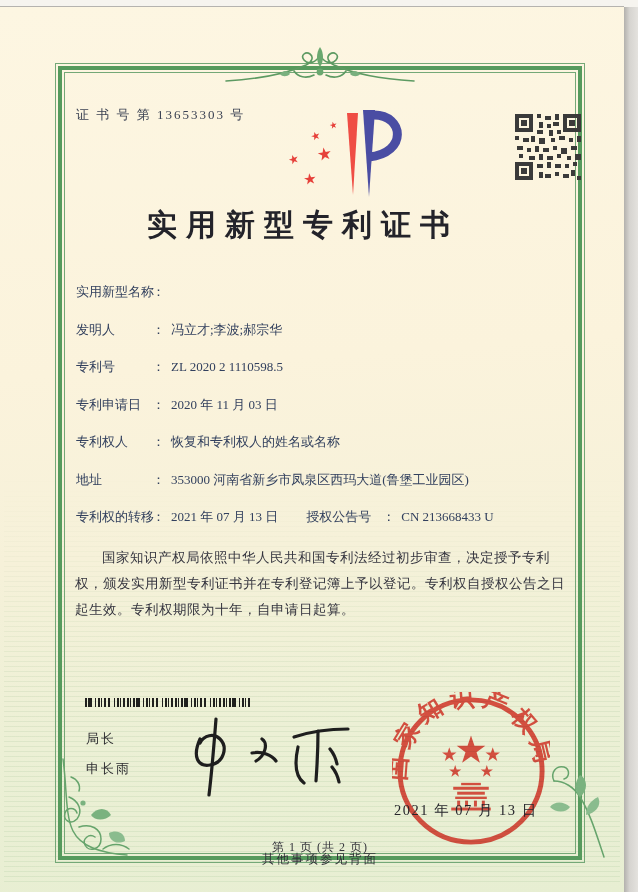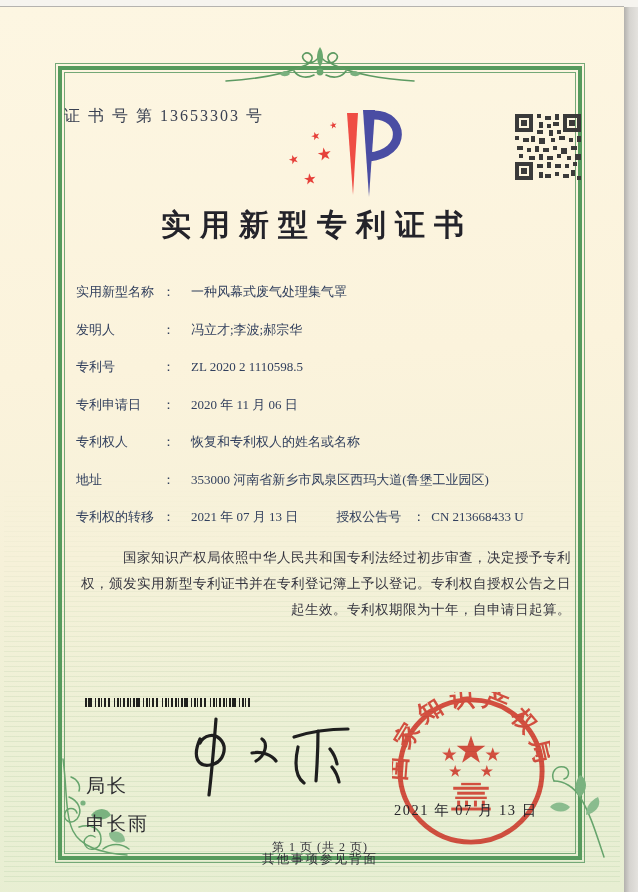--- a/index.html
+++ b/index.html
@@ -22,44 +22,44 @@
     background:repeating-linear-gradient(0deg, rgba(110,165,105,0.12) 0 1px, rgba(0,0,0,0) 1px 5px);
     -webkit-mask-image:linear-gradient(to bottom,transparent,#000 55%);
     mask-image:linear-gradient(to bottom,transparent,#000 55%);
     pointer-events:none;
   }
   
   .frame{position:absolute;left:55px;top:56px;width:528px;height:798px;border:1px solid #74a877;}
   .frame-band{position:absolute;inset:2px;border:4px solid #569a5d;}
   .frame-inner{position:absolute;inset:2px;border:1px solid #74a877;}
 
-  .cert-no{position:absolute;left:64px;top:99px;font-size:16px;color:#3a4152;letter-spacing:2px;font-family:Liberation Serif, serif;}
+  .cert-no{position:absolute;left:76px;top:99px;font-size:13px;color:#3a4152;letter-spacing:2px;font-family:Liberation Serif, serif;}
 
   .logo{position:absolute;left:252px;top:96px;width:160px;height:104px;}
   .qr{position:absolute;left:515px;top:107px;width:66px;height:66px;}
 
   .title{
-    position:absolute;left:52px;top:198px;width:530px;text-align:center;
+    position:absolute;left:38px;top:198px;width:530px;text-align:center;
     font-size:30px;font-weight:700;letter-spacing:9px;color:#23232a;
   }
 
   .fields{position:absolute;left:76px;top:276px;width:494px;font-size:13px;color:#32405e;}
-  .frow{display:flex;align-items:flex-start;margin-bottom:20.5px;line-height:17px;white-space:nowrap;gap:10px;}
+  .frow{display:flex;align-items:flex-start;margin-bottom:20.5px;line-height:17px;white-space:nowrap;}
   .flabel{display:inline-block;width:76px;text-align:justify;flex:none;}
   .flabel::after{content:"";display:inline-block;width:100%;}
   .fcolon{flex:none;margin-right:6px;}
   .pair2{margin-left:28px;display:flex;}
 
   .paras{position:absolute;left:75px;top:538px;width:496px;font-size:13.5px;line-height:1.93;color:#35353f;}
-  .paras p{margin:0;text-indent:2em;letter-spacing:0.5px;text-align:right;}
+  .paras p{margin:0;text-indent:2em;letter-spacing:0.5px;}
 
   .barcode{position:absolute;left:85px;top:691px;width:166px;height:9px;
     background:repeating-linear-gradient(90deg,#20201e 0 1.6px,transparent 1.6px 3.4px,#20201e 3.4px 5.6px,transparent 5.6px 6.4px,#20201e 6.4px 7.2px,transparent 7.2px 9.6px);}
 
-  .signer{position:absolute;left:86px;top:766px;font-size:19px;color:#2c2c30;font-family:"Liberation Sans","DejaVu Sans",sans-serif;}
+  .signer{position:absolute;left:86px;top:723px;font-size:13px;color:#2c2c30;font-family:"Liberation Sans","DejaVu Sans",sans-serif;}
   .signer div{margin-bottom:12px;letter-spacing:2px;}
   .signature{position:absolute;left:178px;top:702px;width:180px;height:95px;}
 
   .seal{position:absolute;left:392px;top:685px;width:158px;height:158px;opacity:0.88;mix-blend-mode:multiply;}
   .seal-date{position:absolute;left:394px;top:794px;font-size:14.5px;color:#26262c;letter-spacing:1.5px;}
 
   .page-num{position:absolute;left:55px;top:832px;width:530px;text-align:center;font-size:12px;color:#34343c;letter-spacing:1px;}
   .back-note{position:absolute;left:55px;top:844px;width:530px;text-align:center;font-size:12.5px;color:#2e2e36;letter-spacing:2px;}
 
   .ornament-top{position:absolute;left:224px;top:34px;width:192px;height:46px;}
@@ -182,36 +182,35 @@
           <rect x="31" y="31" width="2" height="2"></rect>
       </g>
     </svg>
 
     <div class="title">实用新型专利证书</div>
 
     <div class="fields">
       <div class="frow">
         <span class="flabel">实用新型名称</span>
           <span class="fcolon">：</span>
-          <span>一种风幕式废气处理集气罩</span>
       </div>
       <div class="frow">
         <span class="flabel">发明人</span>
           <span class="fcolon">：</span>
           <span>冯立才;李波;郝宗华</span>
       </div>
       <div class="frow">
         <span class="flabel">专利号</span>
           <span class="fcolon">：</span>
           <span>ZL 2020 2 1110598.5</span>
       </div>
       <div class="frow">
         <span class="flabel">专利申请日</span>
           <span class="fcolon">：</span>
-          <span>2020 年 11 月 06 日</span>
+          <span>2020 年 11 月 03 日</span>
       </div>
       <div class="frow">
         <span class="flabel">专利权人</span>
           <span class="fcolon">：</span>
           <span>恢复和专利权人的姓名或名称</span>
       </div>
       <div class="frow">
         <span class="flabel">地址</span>
           <span class="fcolon">：</span>
           <span>353000 河南省新乡市凤泉区西玛大道(鲁堡工业园区)</span>

